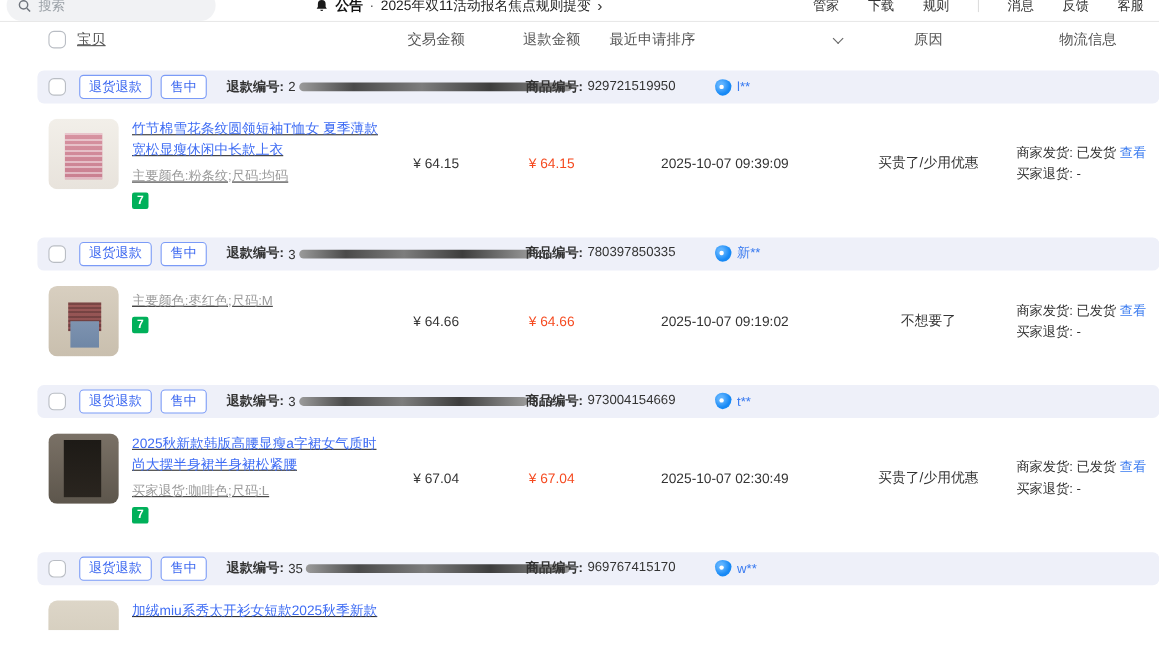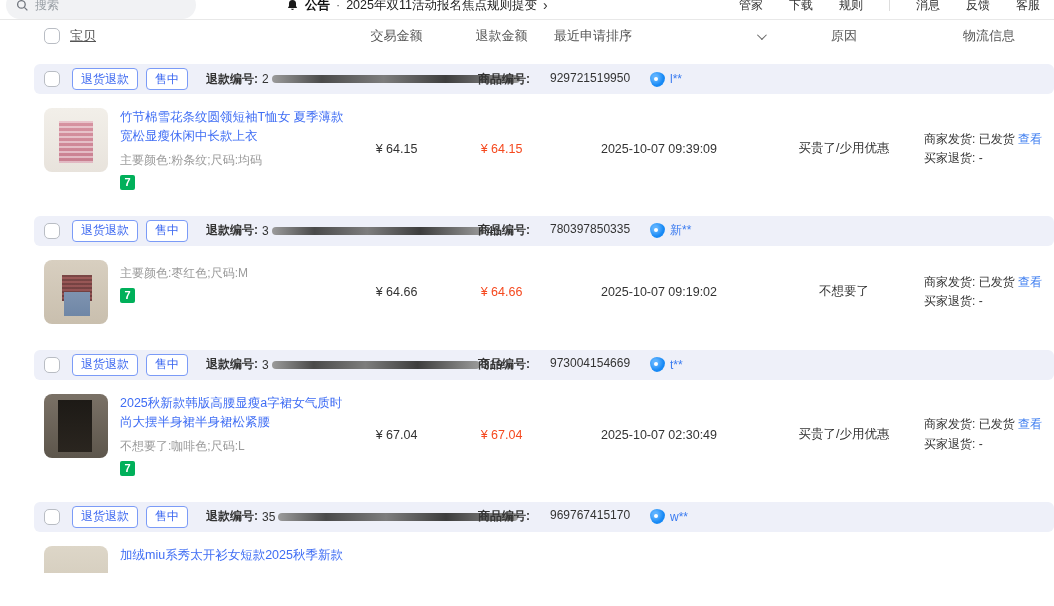--- a/index.html
+++ b/index.html
@@ -48,32 +48,32 @@
           background:#eef0f9; border-radius:6px; padding:0 10px; font-size:12px; }
   .band .cb { margin-right:12px; }
   .act { height:22px; padding:0 8px; margin-right:8px; background:#fff; border:1px solid #7b9bf7;
          border-radius:4px; color:#3a66f0; font-size:12px; cursor:pointer; font-family:inherit; white-space:nowrap; }
   .lbl { font-weight:bold; color:#333; margin:0 4px 0 10px; }
   .pre { color:#333; }
   .redact { display:inline-block; height:8px; border-radius:4px; margin:0 3px;
             background:linear-gradient(90deg,#9b9b9b,#4a4a4a 20%,#7d7d7d 45%,#3d3d3d 70%,#9b9b9b); }
   .redact.w1 { width:248px; } .redact.w2 { width:212px; } .redact.w3 { width:208px; } .redact.w4 { width:240px; }
   .suf { color:#333; }
-  .itemno { position:absolute; left:444px; display:flex; gap:20px; }
+  .itemno { position:absolute; left:444px; display:flex; gap:4px; }
   .itemno .ilbl { font-weight:bold; color:#333; }
   .buyer { position:absolute; left:616px; display:flex; align-items:center; gap:5px; }
   .ww { width:15px; height:15px; background:radial-gradient(circle at 35% 35%, #5db2ff 0 18%, #1789f5 60%);
         border-radius:46% 54% 54% 46% / 40% 40% 60% 60%; position:relative; cursor:pointer; }
   .ww::after { content:""; position:absolute; left:4px; top:5px; width:4px; height:4px;
                background:#fff; border-radius:50%; }
   .buyer a { color:#3a7bf0; font-size:12px; text-decoration:none; cursor:pointer; }
 
   
   .prow { align-items:center; padding:14px 0; background:#fff; font-size:12.5px; }
-  .c-prod { display:flex; gap:12px; padding-left:10px; }
+  .c-prod { display:flex; gap:12px; padding-left:10px;text-decoration:underline; }
   .thumb { width:64px; height:64px; border-radius:8px; flex:none; cursor:pointer; }
   .t1 { background:
         repeating-linear-gradient(180deg, rgba(255,255,255,.45) 0 2px, rgba(255,255,255,0) 2px 5px) 50% 58%/34px 42px no-repeat,
         linear-gradient(#d793a1,#c97f90) 50% 58%/34px 42px no-repeat,
         linear-gradient(#f2efe9,#e8e3dc); }
   .t2 { background:
         linear-gradient(#7e93b0,#6f87a6) 52% 80%/26px 24px no-repeat,
         repeating-linear-gradient(180deg, rgba(0,0,0,.22) 0 2px, rgba(0,0,0,0) 2px 4px) 52% 40%/30px 26px no-repeat,
         linear-gradient(#9c5a58,#8d4e50) 52% 40%/30px 26px no-repeat,
         linear-gradient(#d8cfc0,#c9bfae); }
@@ -237,21 +237,21 @@
       <span class="buyer">
           <span class="ww"></span>
           <a>t**</a>
         </span>
     </div>
     <div class="grid prow">
       <div class="c-prod">
         <div class="thumb t3"></div>
         <div class="pinfo">
           <a class="ptitle">2025秋新款韩版高腰显瘦a字裙女气质时尚大摆半身裙半身裙松紧腰</a>
-          <div class="pattrs">不想要了:咖啡色;尺码:L</div>
+          <div class="pattrs">买家退货:咖啡色;尺码:L</div>
           <span class="pbadge">7</span>
         </div>
       </div>
       <div class="c-amt">¥ 67.04</div>
       <div class="c-amt red">¥ 67.04</div>
       <div class="c-time">2025-10-07 02:30:49</div>
       <div class="c-reason">买贵了/少用优惠</div>
       <div class="c-logi">
         <div><span>商家发货: 已发货</span> <a class="view">查看</a></div>
         <div>买家退货: -</div>

